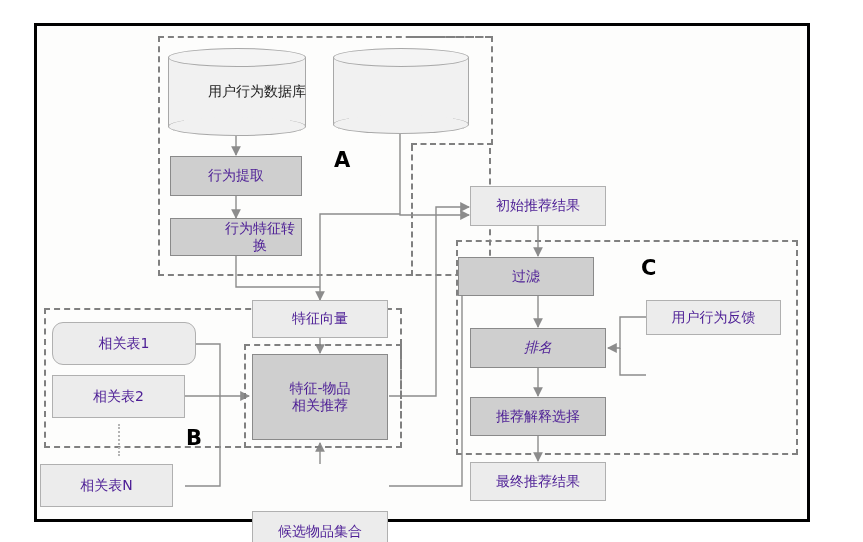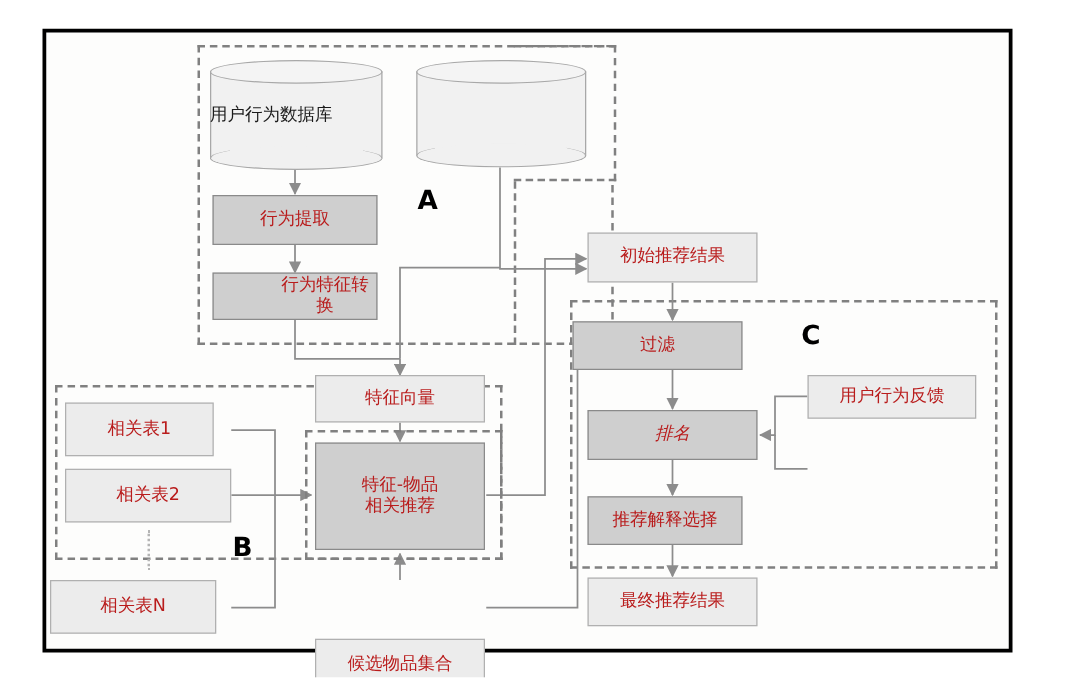--- a/index.html
+++ b/index.html
@@ -42,21 +42,21 @@
   }
   
   .node {
     position: absolute;
     box-sizing: border-box;
     display: flex;
     align-items: center;
     justify-content: center;
     text-align: center;
     font-size: 14px;
-    color: #b91c1c;
+    color: #4c1d95;
     line-height: 1.25;
     border: 1px solid #9a9a9a;
     background: #eeeeee;
     font-family: "DejaVu Sans", "Liberation Sans", sans-serif;
   }
   .node.dark {
     background: #cfcfcf;
     border: 1px solid #8a8a8a;
   }
   .node.light {
@@ -100,21 +100,21 @@
     border-radius: 50%;
     border-top: none;
     box-sizing: border-box;
   }
   .cylinder .cyl-label {
     position: absolute;
     left: 0;
     right: 0;
     top: 50%;
     transform: translateY(-50%);
-    text-align: left;
+    text-align: right;
     font-size: 14px;
     color: #1b1b1b;
     font-family: "DejaVu Sans", "Liberation Sans", sans-serif;
   }
   svg.edges {
     position: absolute;
     left: 0;
     top: 0;
     width: 863px;
     height: 542px;
@@ -199,34 +199,34 @@
     <div class="cyl-body"></div>
     <div class="cyl-bottom"></div>
     <div class="cyl-top"></div>
   </div>
 
   <div class="node dark" style="left:170px; top:156px; width:132px; height:40px;">行为提取</div>
   <div class="node dark" style="left:170px; top:218px; width:132px; height:38px;padding-left:48px;">行为特征转换</div>
 
   <div class="node light" style="left:252px; top:300px; width:136px; height:38px;">特征向量</div>
 
-  <div class="node light" style="left:52px; top:322px; width:119px; height:43px;">相关表1</div>
+  <div class="node light" style="left:52px; top:322px; width:144px; height:43px;border-radius:11px;">相关表1</div>
   <div class="node light" style="left:52px; top:375px; width:133px; height:43px;">相关表2</div>
   <div class="dotted-vert" style="left:118px; top:424px; height:32px;"></div>
   <div class="node light" style="left:40px; top:464px; width:133px; height:43px;">相关表N</div>
 
   <div class="dashed-region" style="left:244px; top:344px; width:158px; height:104px;"></div>
   <div class="node dark" style="left:252px; top:354px; width:136px; height:86px; flex-direction:column;">
     <span>特征-物品</span>
     <span>相关推荐</span>
   </div>
 
   <div class="node light" style="left:252px; top:464px; width:136px; height:41px;margin-top:47px;">候选物品集合</div>
 
   <div class="node light" style="left:470px; top:186px; width:136px; height:40px;">初始推荐结果</div>
   <div class="node dark" style="left:458px; top:257px; width:136px; height:39px;">过滤</div>
   <div class="node dark" style="left:470px; top:328px; width:136px; height:40px;font-style:italic;">排名</div>
-  <div class="node dark" style="left:470px; top:397px; width:124px; height:39px;">推荐解释选择</div>
+  <div class="node dark" style="left:470px; top:397px; width:136px; height:39px;">推荐解释选择</div>
   <div class="node light" style="left:470px; top:462px; width:136px; height:39px;">最终推荐结果</div>
 
   <div class="node light" style="left:646px; top:300px; width:135px; height:35px;">用户行为反馈</div>
 
 </div>
 
 </body></html>

